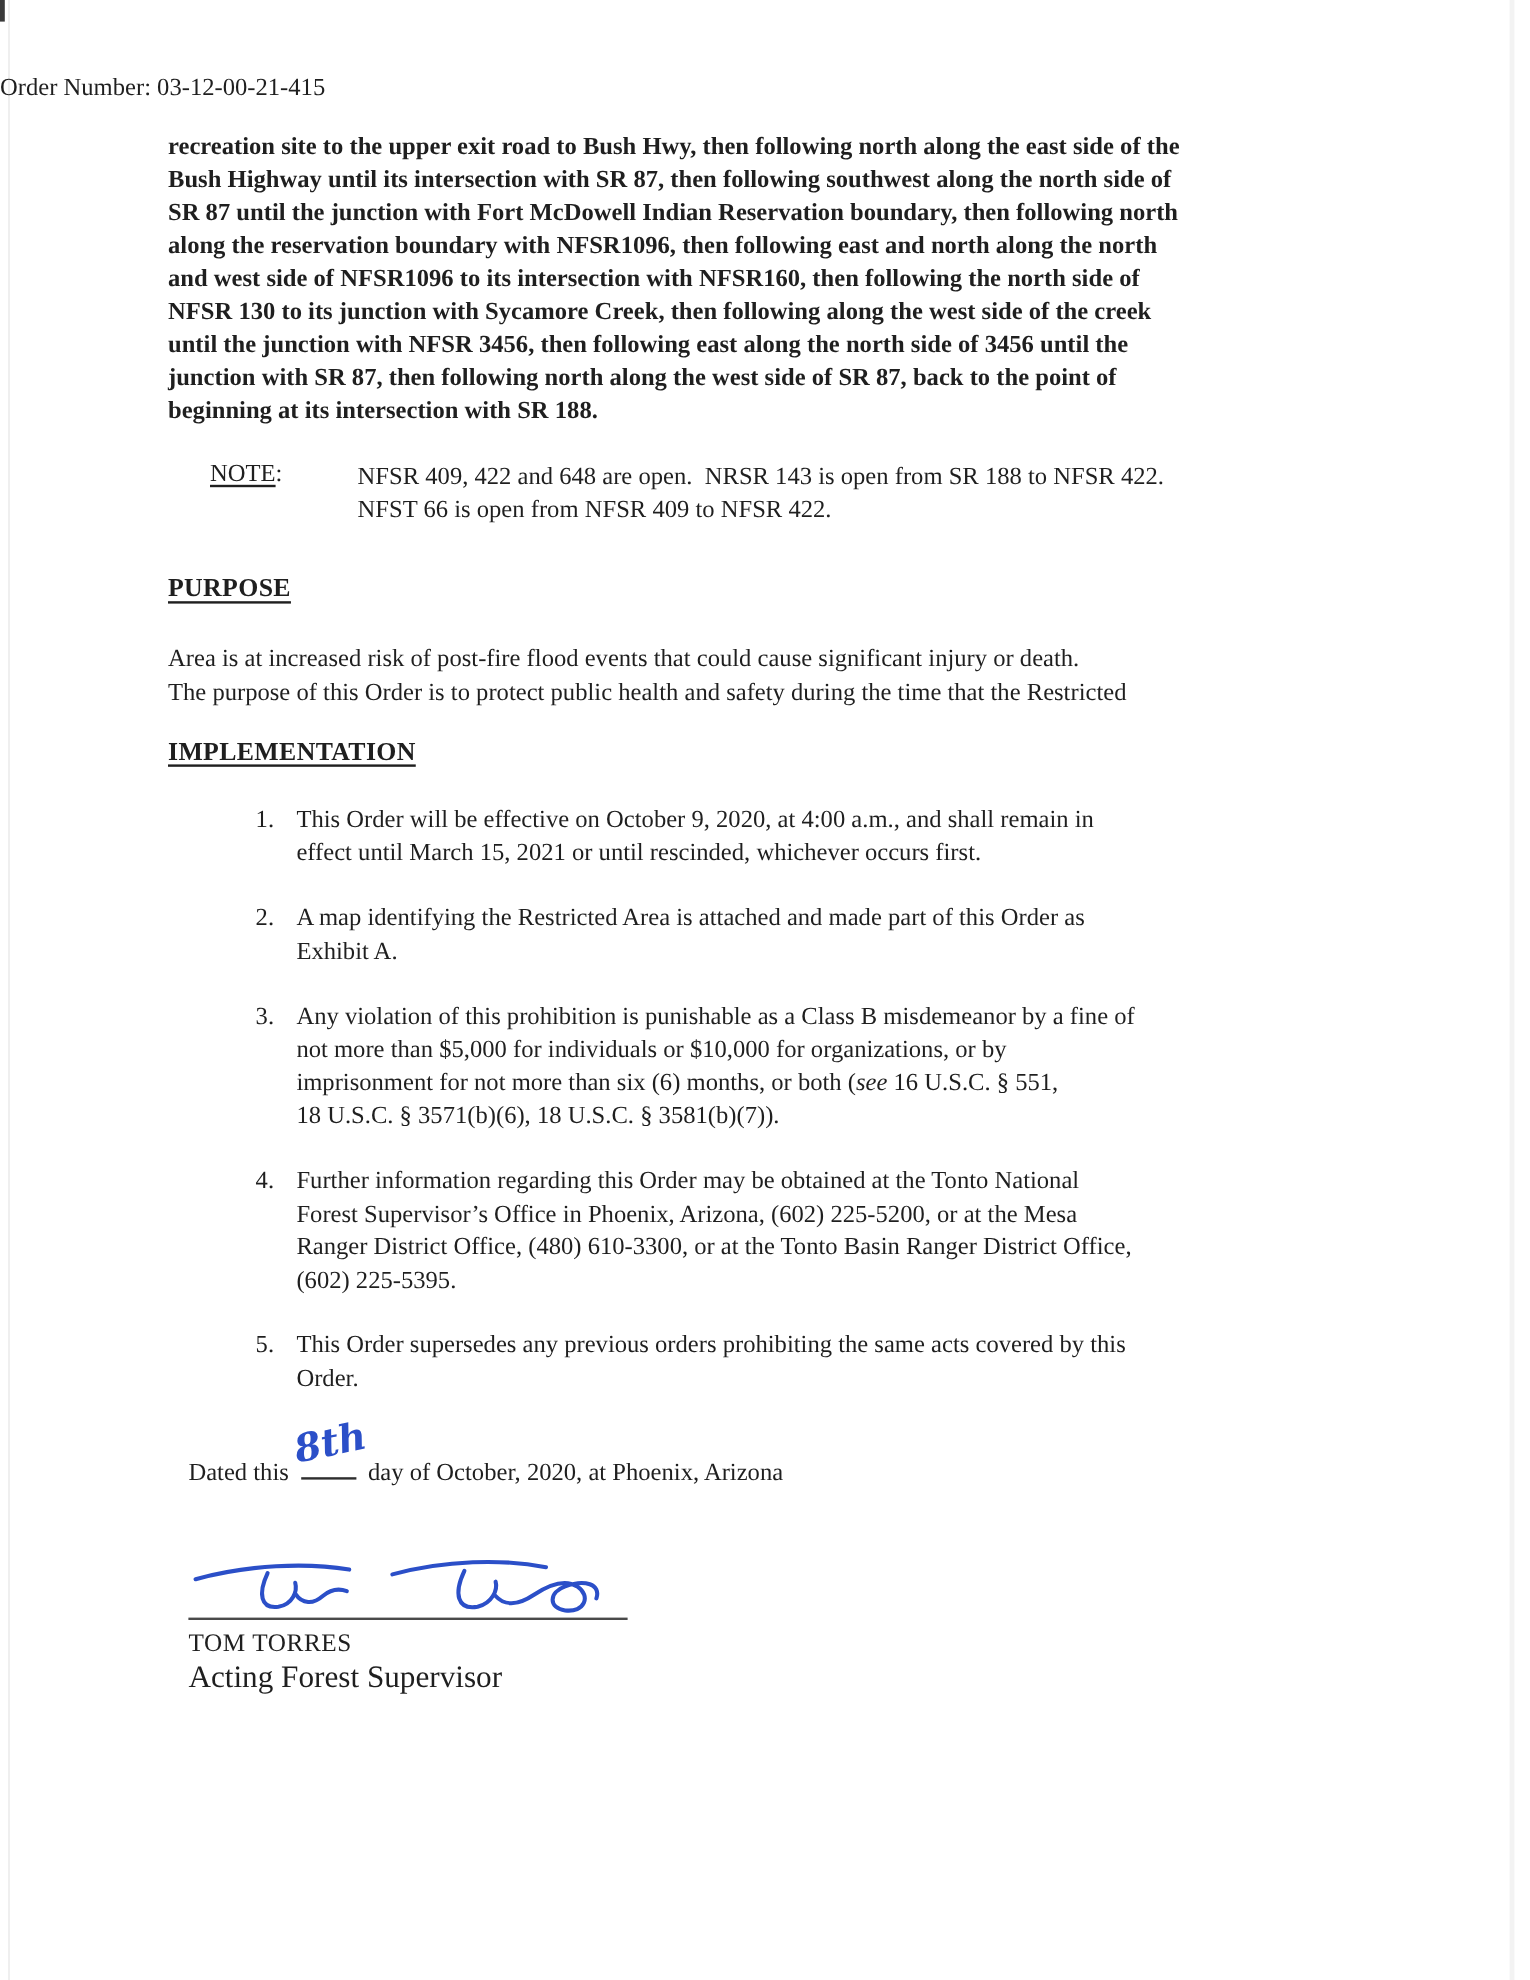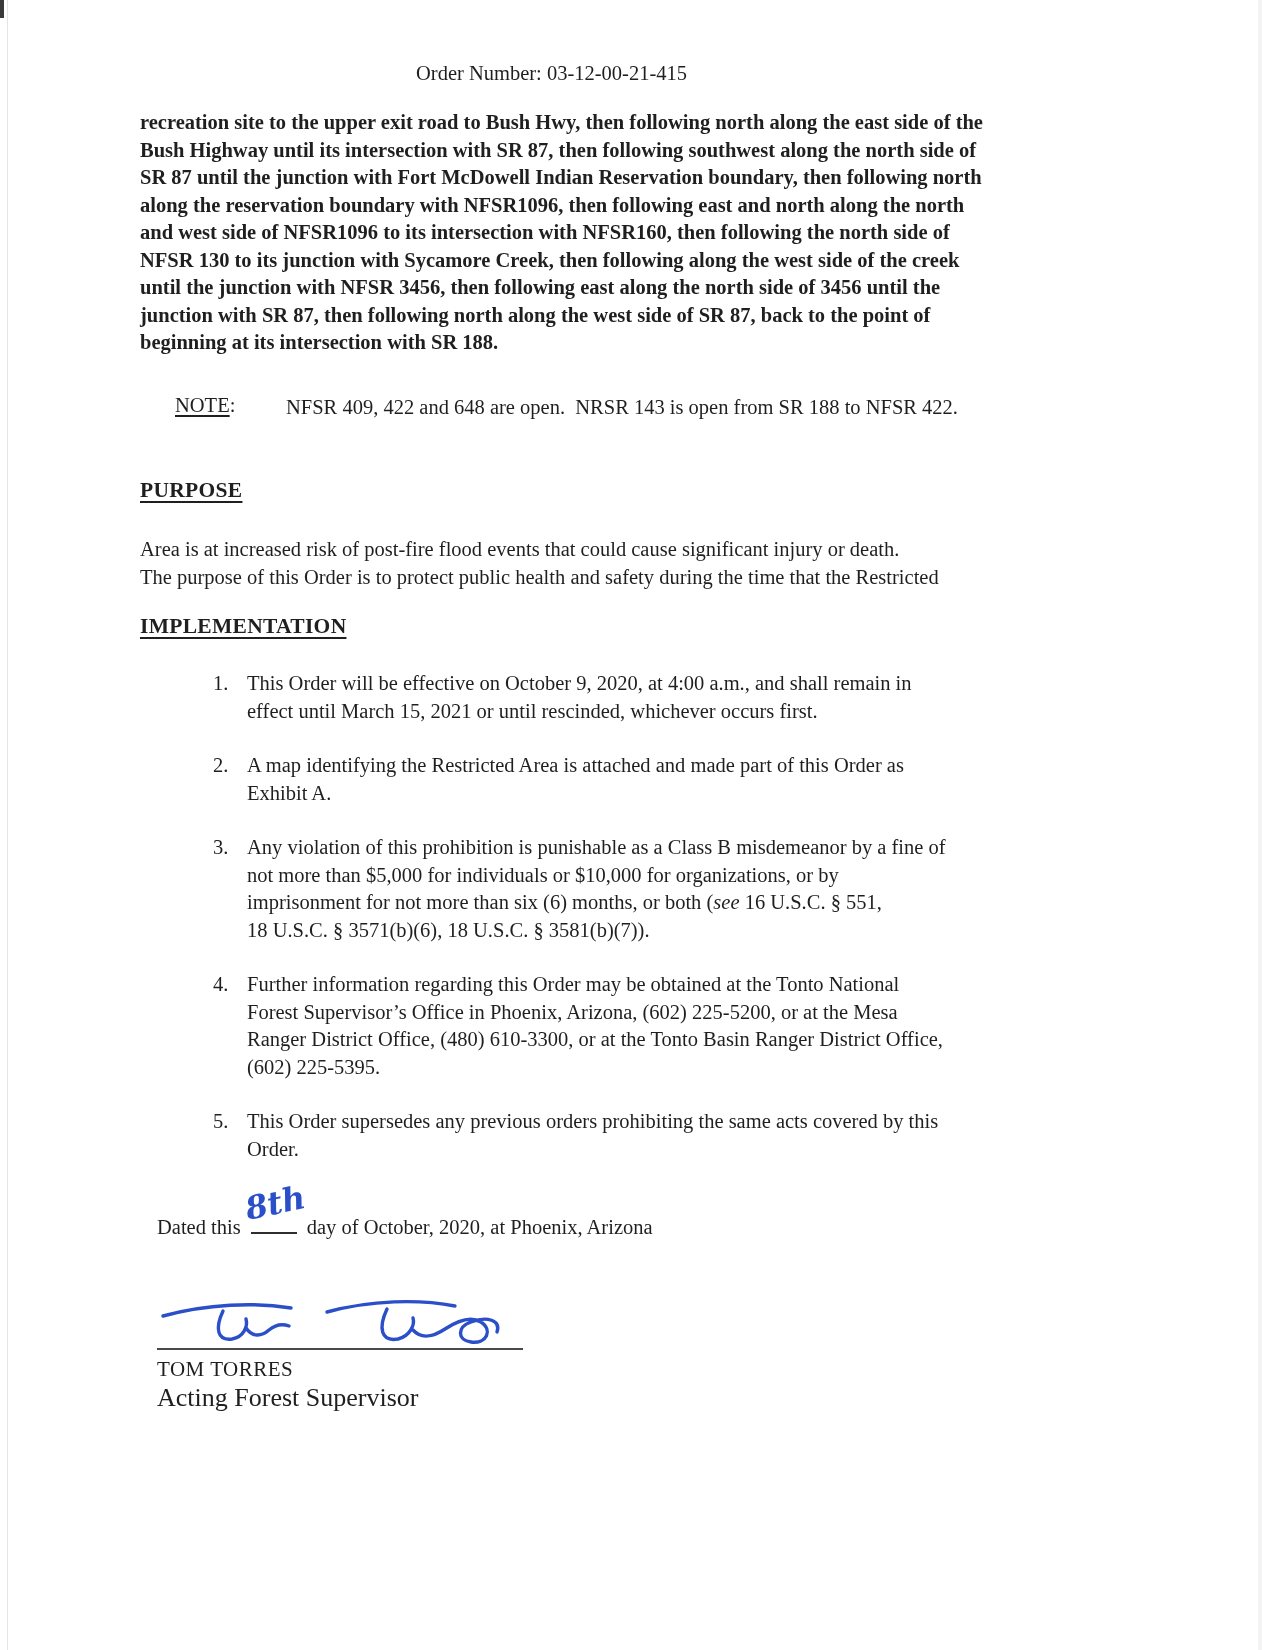--- a/index.html
+++ b/index.html
@@ -13,25 +13,25 @@
     font-size:20.5px;
     overflow:hidden;
   }
   .abs { position:absolute; }
   .tl { white-space:nowrap; line-height:27.5px; }
   
   .edge-left  { position:absolute; left:7px; top:0; width:1px; height:100%; background:#e4e4e4; }
   .edge-right { position:absolute; right:13px; top:0; width:4px; height:100%; background:#f3f3f3; }
   .corner-mark{ position:absolute; left:0; top:0; width:4px; height:18px; background:#3a3a3a; }
   
-  #order-number { left:0; top:62px; width:1103px; text-align:center; }
+  #order-number { left:0; top:62px; width:1103px; text-align:left; }
   
   #intro { left:140px; top:109px;font-weight:bold; }
   
-  #note { left:175px; top:394px; display:flex; }
+  #note { left:175px; top:384px; display:flex;gap:12px; }
   #note .note-label { width:111px; flex:0 0 111px; }
   .u { text-decoration:underline; text-underline-offset:3px; }
   
   .heading {
     font-weight:bold; font-size:21.5px; letter-spacing:0.3px;
     text-decoration:underline; text-decoration-thickness:2px; text-underline-offset:4px;
   }
   #purpose-h { left:140px; top:478px; }
   #purpose-p { left:140px; top:536px; }
   #impl-h   { left:140px; top:614px; }
@@ -81,20 +81,21 @@
       <div class="tl">NFSR 130 to its junction with Sycamore Creek, then following along the west side of the creek</div>
       <div class="tl">until the junction with NFSR 3456, then following east along the north side of 3456 until the</div>
       <div class="tl">junction with SR 87, then following north along the west side of SR 87, back to the point of</div>
       <div class="tl">beginning at its intersection with SR 188.</div>
     </div>
 
   <div id="note" class="abs">
     <div class="note-label"><span class="u">NOTE</span><span>:</span></div>
     <div>
         <div class="tl">NFSR 409, 422 and 648 are open.&nbsp; NRSR 143 is open from SR 188 to NFSR 422.</div>
+        <div class="tl">NFST 66 is open from NFSR 409 to NFSR 422.</div>
       </div>
   </div>
 
   <div id="purpose-h" class="abs heading">PURPOSE</div>
 
   <div id="purpose-p" class="abs">
       <div class="tl">Area is at increased risk of post-fire flood events that could cause significant injury or death.</div>
       <div class="tl">The purpose of this Order is to protect public health and safety during the time that the Restricted</div>
     </div>
 

